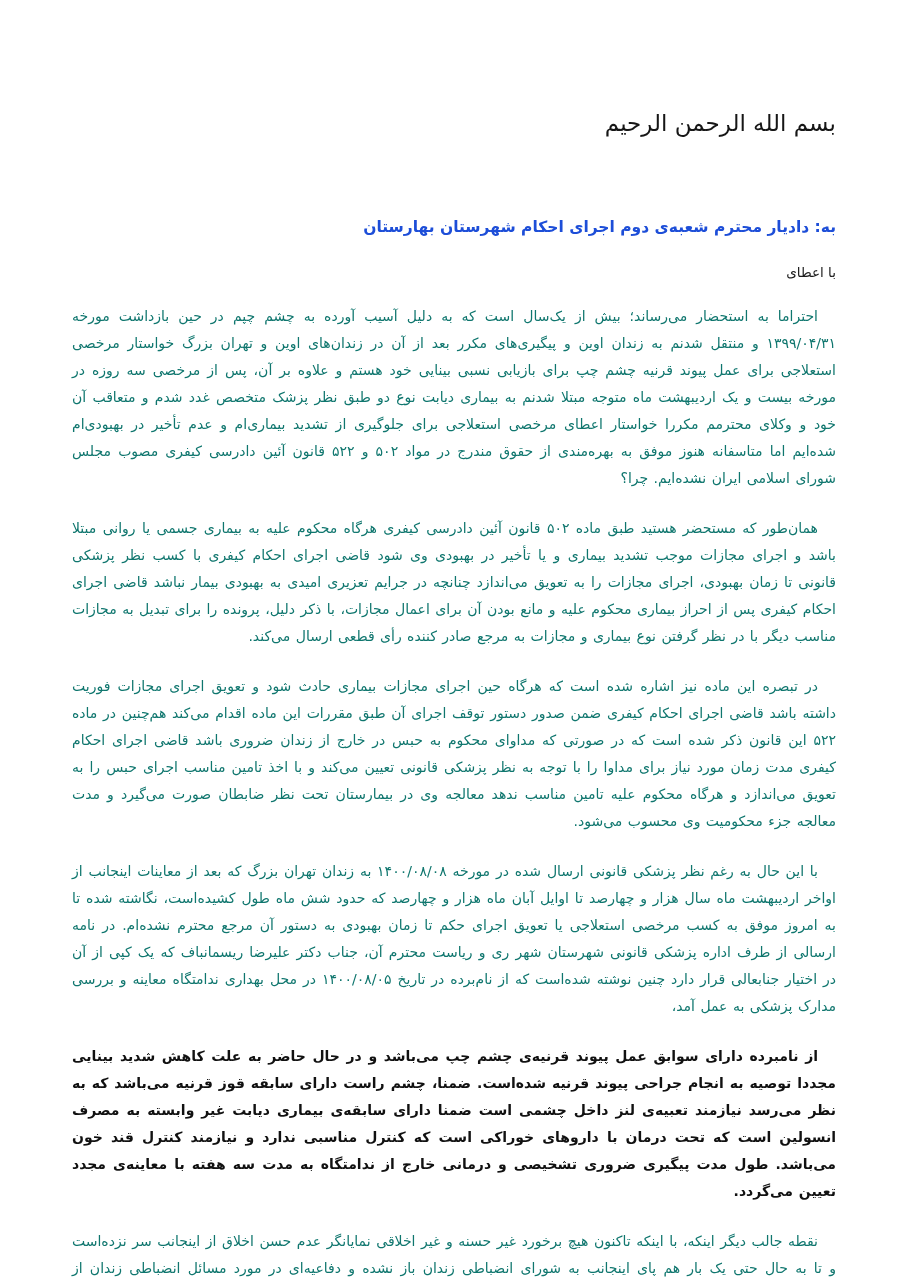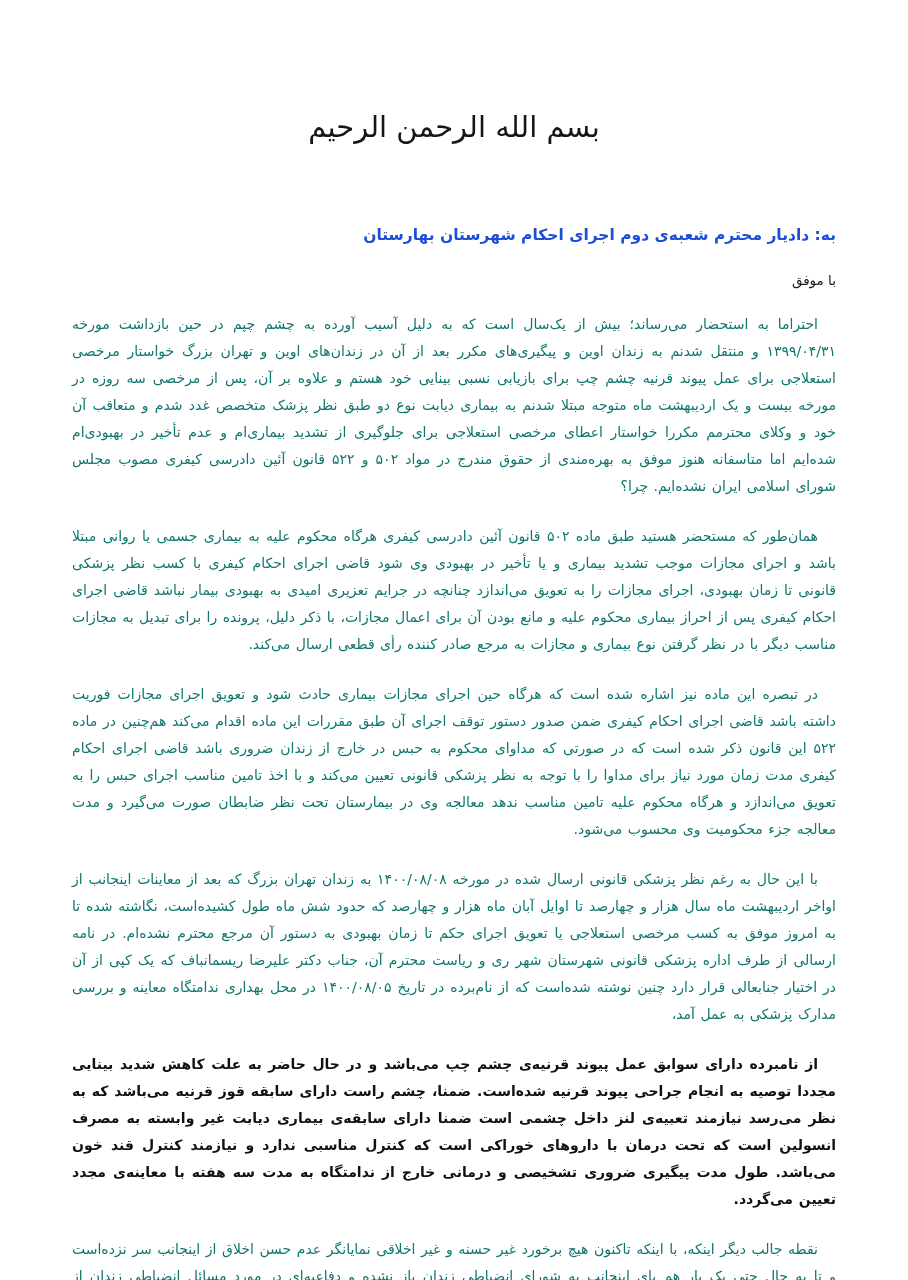--- a/index.html
+++ b/index.html
@@ -11,22 +11,21 @@
     overflow: hidden;
   }
   .page {
     width: 908px; height: 1280px;
     background: #ffffff;
     direction: rtl;
     padding: 0 72px;
   }
   .basmala {
     margin-top: 110px;
-    text-align: center;
-    font-size: 29px;
+    font-size: 23px;
     font-weight: 400;
     letter-spacing: 1px;
     color: #161616;
   }
   .recipient {
     margin-top: 82px;
     font-size: 15.5px;
     font-weight: 700;
     color: #1d4ed8;
   }
@@ -53,21 +52,21 @@
 </style>
 </head>
 <body>
 
 <div class="page">
 
   <div class="basmala">بسم الله الرحمن الرحیم</div>
 
   <div class="recipient">به: دادیار محترم شعبه‌ی دوم اجرای احکام شهرستان بهارستان</div>
 
-  <div class="salutation">با موفق</div>
+  <div class="salutation">با اعطای</div>
 
   <div class="body-text">
 
     <p class="para">احتراما به استحضار می‌رساند؛ بیش از یک‌سال است که به دلیل آسیب آورده به چشم چپم در حین بازداشت مورخه ۱۳۹۹/۰۴/۳۱ و منتقل شدنم به زندان اوین و پیگیری‌های مکرر بعد از آن در زندان‌های اوین و تهران بزرگ خواستار مرخصی استعلاجی برای عمل پیوند قرنیه چشم چپ برای بازیابی نسبی بینایی خود هستم و علاوه بر آن، پس از مرخصی سه روزه در مورخه بیست و یک اردیبهشت ماه متوجه مبتلا شدنم به بیماری دیابت نوع دو طبق نظر پزشک متخصص غدد شدم و متعاقب آن خود و وکلای محترمم مکررا خواستار اعطای مرخصی استعلاجی برای جلوگیری از تشدید بیماری‌ام و عدم تأخیر در بهبودی‌ام شده‌ایم اما متاسفانه هنوز موفق به بهره‌مندی از حقوق مندرج در مواد ۵۰۲ و ۵۲۲ قانون آئین دادرسی کیفری مصوب مجلس شورای اسلامی ایران نشده‌ایم. چرا؟</p>
 
     <p class="para">همان‌طور که مستحضر هستید طبق ماده ۵۰۲ قانون آئین دادرسی کیفری هرگاه محکوم علیه به بیماری جسمی یا روانی مبتلا باشد و اجرای مجازات موجب تشدید بیماری و یا تأخیر در بهبودی وی شود قاضی اجرای احکام کیفری با کسب نظر پزشکی قانونی تا زمان بهبودی، اجرای مجازات را به تعویق می‌اندازد چنانچه در جرایم تعزیری امیدی به بهبودی بیمار نباشد قاضی اجرای احکام کیفری پس از احراز بیماری محکوم علیه و مانع بودن آن برای اعمال مجازات، با ذکر دلیل، پرونده را برای تبدیل به مجازات مناسب دیگر با در نظر گرفتن نوع بیماری و مجازات به مرجع صادر کننده رأی قطعی ارسال می‌کند.</p>
 
     <p class="para">در تبصره این ماده نیز اشاره شده است که هرگاه حین اجرای مجازات بیماری حادث شود و تعویق اجرای مجازات فوریت داشته باشد قاضی اجرای احکام کیفری ضمن صدور دستور توقف اجرای آن طبق مقررات این ماده اقدام می‌کند هم‌چنین در ماده ۵۲۲ این قانون ذکر شده است که در صورتی که مداوای محکوم به حبس در خارج از زندان ضروری باشد قاضی اجرای احکام کیفری مدت زمان مورد نیاز برای مداوا را با توجه به نظر پزشکی قانونی تعیین می‌کند و با اخذ تامین مناسب اجرای حبس را به تعویق می‌اندازد و هرگاه محکوم علیه تامین مناسب ندهد معالجه وی در بیمارستان تحت نظر ضابطان صورت می‌گیرد و مدت معالجه جزء محکومیت وی محسوب می‌شود.</p>
 
     <p class="para">با این حال به رغم نظر پزشکی قانونی ارسال شده در مورخه ۱۴۰۰/۰۸/۰۸ به زندان تهران بزرگ که بعد از معاینات اینجانب از اواخر اردیبهشت ماه سال هزار و چهارصد تا اوایل آبان ماه هزار و چهارصد که حدود شش ماه طول کشیده‌است، نگاشته شده تا به امروز موفق به کسب مرخصی استعلاجی یا تعویق اجرای حکم تا زمان بهبودی به دستور آن مرجع محترم نشده‌ام. در نامه ارسالی از طرف اداره پزشکی قانونی شهرستان شهر ری و ریاست محترم آن، جناب دکتر علیرضا ریسمانباف که یک کپی از آن در اختیار جنابعالی قرار دارد چنین نوشته شده‌است که از نام‌برده در تاریخ ۱۴۰۰/۰۸/۰۵ در محل بهداری ندامتگاه معاینه و بررسی مدارک پزشکی به عمل آمد،</p>

